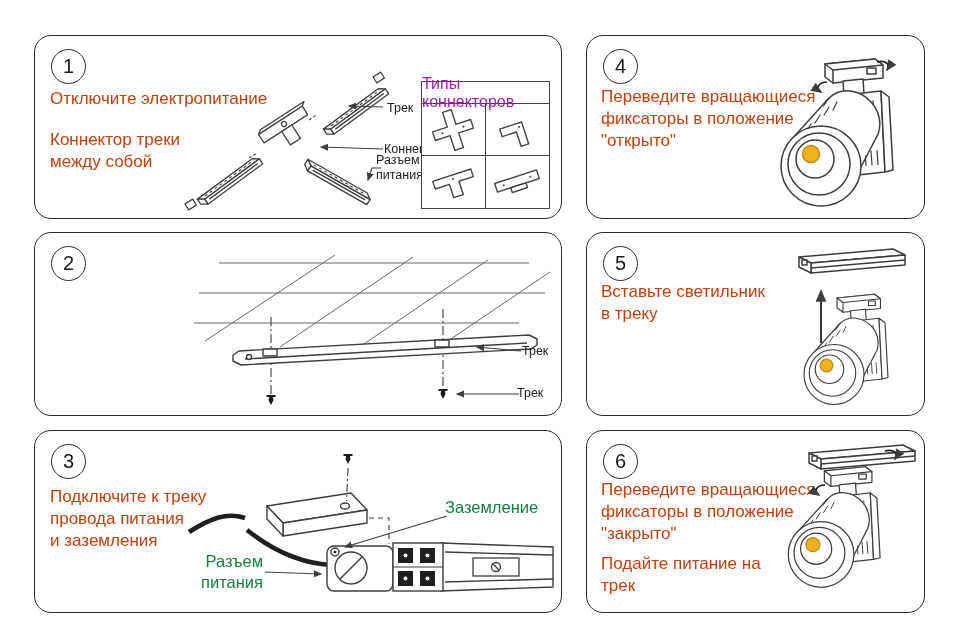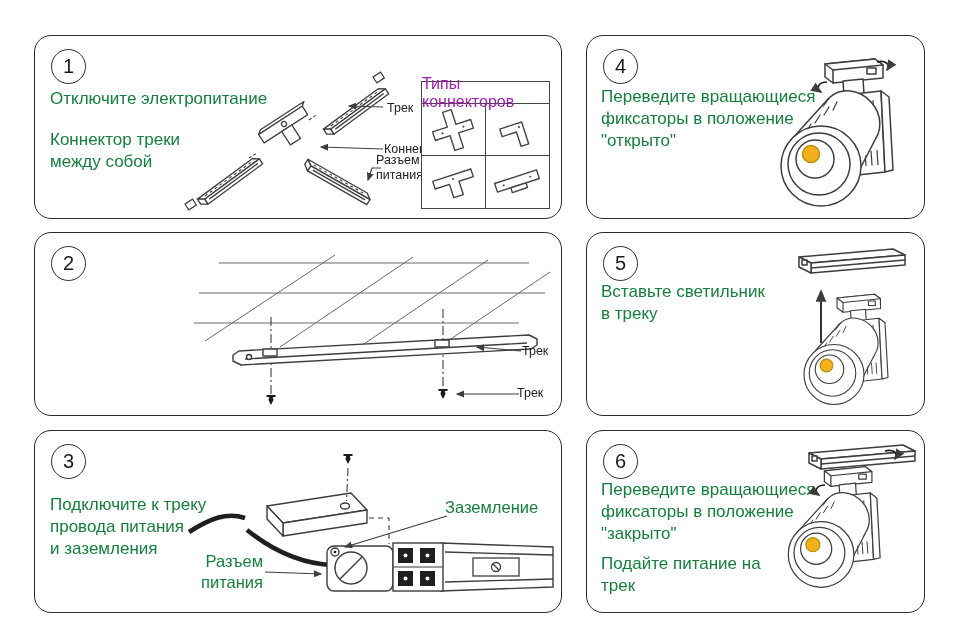--- a/index.html
+++ b/index.html
@@ -1,19 +1,19 @@
 <!DOCTYPE html>
 <html><head>
 <meta charset="utf-8">
 <style>
   html,body{margin:0;padding:0;background:#ffffff;}
   .page{position:relative;width:958px;height:630px;background:#fff;font-family:"Liberation Sans",sans-serif;color:#1b1b1b;overflow:hidden;}
   .panel{position:absolute;background:#fff;border:1.6px solid #2b2b2b;border-radius:17px;box-sizing:border-box;}
   .num{position:absolute;left:16px;top:13px;width:33px;height:33px;border:1.6px solid #2b2b2b;border-radius:50%;display:flex;align-items:center;justify-content:center;font-size:20px;color:#1b1b1b;}
-  .t{position:absolute;font-size:17px;line-height:1.3;white-space:pre-line;color:#15803d;}
+  .t{position:absolute;font-size:17px;line-height:1.3;white-space:pre-line;color:#c2410c;}
   .lbl{position:absolute;font-size:12.5px;line-height:1.2;white-space:pre-line;color:#222;}
   .lbl-lg{position:absolute;font-size:16.5px;line-height:1.25;white-space:pre-line;color:#15803d;}
   .right{text-align:right;}
   svg.diag{position:absolute;overflow:visible;}
   .ctable{position:absolute;left:386px;top:45px;width:129px;border:1.2px solid #444;background:#fff;box-sizing:border-box;}
   .ctitle{height:21px;border-bottom:1.2px solid #444;display:flex;align-items:center;justify-content:center;font-size:16px;color:#a21caf;}
   .cgrid{display:grid;grid-template-columns:1fr 1fr;}
   .ccell{height:52px;display:flex;align-items:center;justify-content:center;box-sizing:border-box;}
   .ccell.br{border-right:1.2px solid #444;}
   .ccell.bb{border-bottom:1.2px solid #444;}
@@ -200,21 +200,21 @@
     </svg>
 
     <div class="lbl" style="left:487px;top:111px">Трек</div>
     <div class="lbl" style="left:482px;top:153px">Трек</div>
   </section>
 
   <section class="panel" style="left:34px;top:430px;width:528px;height:183px">
     <div class="num">
         <span>3</span>
       </div>
-    <div class="t" style="left:15px;top:63px">Подключите к треку
+    <div class="t" style="left:15px;top:55px">Подключите к треку
 провода питания
 и заземления</div>
 
     <svg class="diag" style="left:150px;top:15px" width="370" height="165" viewBox="0 0 370 165">
       <path d="M4,86 C 26,72 42,66 60,72" stroke="#1f1f1f" stroke-width="4.5" fill="none"></path>
       <path d="M62,84 C 92,108 120,118 148,119" stroke="#1f1f1f" stroke-width="4.5" fill="none"></path>
       <g fill="#fff" stroke="#3d3d3d" stroke-width="1.4" stroke-linejoin="round">
         <path d="M82,60 L166,47 L182,64 L98,77 Z"></path>
         <path d="M98,77 L182,64 L182,77 L98,90 Z"></path>
         <path d="M82,60 L98,77 L98,90 L82,73 Z"></path>

